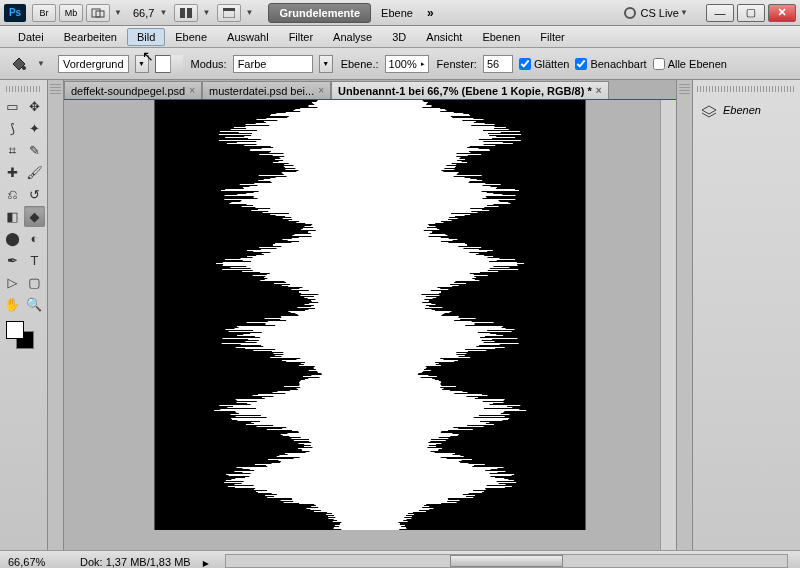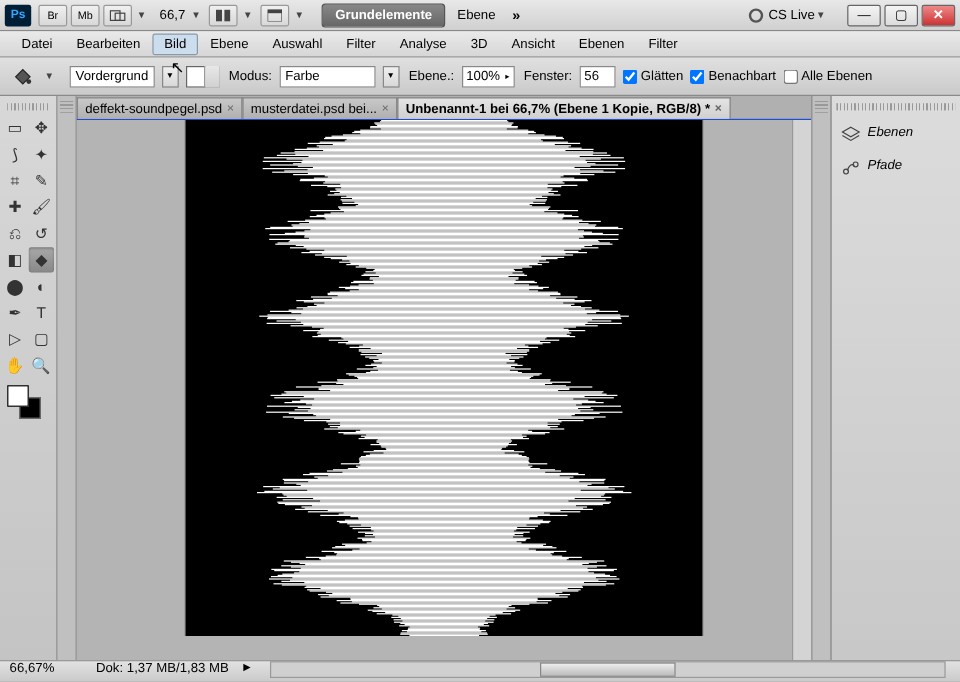--- a/index.html
+++ b/index.html
@@ -73,21 +73,21 @@
 .wrow { position: absolute; left: 50%; height: 1px; background: #fff; transform: translateX(-50%); }
 
 
 .rightstrip { width: 16px; background: #c0c0c0; border-left: 1px solid #888; }
 .right-panel { width: 108px; background: linear-gradient(#dcdcdc,#c8c8c8); border-left: 1px solid #888; padding: 6px 4px; }
 .rp-grip { height: 6px; background: repeating-linear-gradient(90deg,#999,#999 1px,transparent 1px,transparent 3px); margin-bottom: 6px; }
 .rp-item { display: flex; align-items: flex-start; gap: 6px; padding: 6px 4px; font-style: italic; }
 .rp-icon { width: 16px; height: 16px; display: flex; align-items: center; justify-content: center; }
 
 
-.statusbar { height: 18px; background: linear-gradient(#e2e2e2,#cacaca); border-top: 1px solid #999; display: flex; align-items: flex-start; padding: 0 8px; gap: 12px; font-size: 10px; }
+.statusbar { height: 18px; background: linear-gradient(#e2e2e2,#cacaca); border-top: 1px solid #999; display: flex; align-items: flex-end; padding: 0 8px; gap: 12px; font-size: 10px; }
 .status-zoom { width: 60px; }
 .status-scroll { flex: 1; height: 14px; background: #d0d0d0; border: 1px solid #999; margin: 0 4px; position: relative; }
 .status-thumb { position: absolute; left: 40%; width: 20%; top: 0; bottom: 0; background: linear-gradient(#eee,#bbb); border: 1px solid #888; }
 
 svg { display: block; }
 </style>
 </head>
 <body>
 
 <div class="titlebar">
@@ -688,30 +688,20 @@
     <div class="rp-grip"></div>
     <div class="rp-item">
       <span class="rp-icon">
           <svg width="16" height="14">
             <path d="M8 1 L15 5 L8 9 L1 5 Z" fill="none" stroke="#444"></path>
             <path d="M1 8 L8 12 L15 8" fill="none" stroke="#444"></path>
           </svg>
         </span>
       <span>Ebenen</span>
     </div>
-    <div class="rp-item">
-      <span class="rp-icon">
-          <svg width="16" height="14">
-            <circle cx="4" cy="10" r="2" fill="none" stroke="#444"></circle>
-            <circle cx="12" cy="4" r="2" fill="none" stroke="#444"></circle>
-            <path d="M5 9 Q8 2 11 5" fill="none" stroke="#444"></path>
-          </svg>
-        </span>
-      <span>Pfade</span>
-    </div>
   </div>
 </div>
 
 <div class="statusbar">
   <span class="status-zoom">66,67%</span>
   <span>Dok: 1,37 MB/1,83 MB</span>
   <span style="font-size:8px">▶</span>
   <div class="status-scroll">
     <div class="status-thumb"></div>
   </div>

